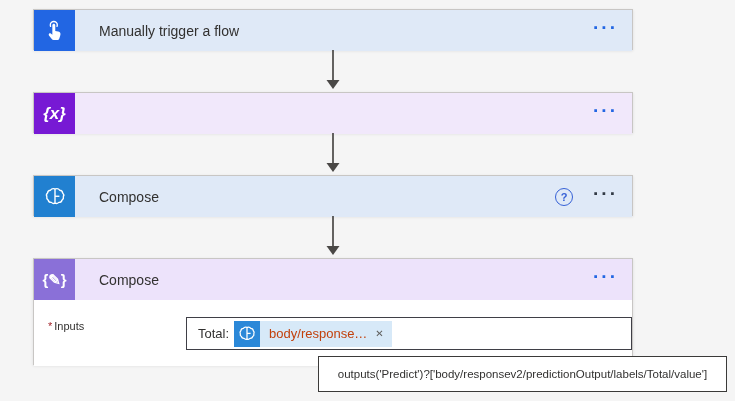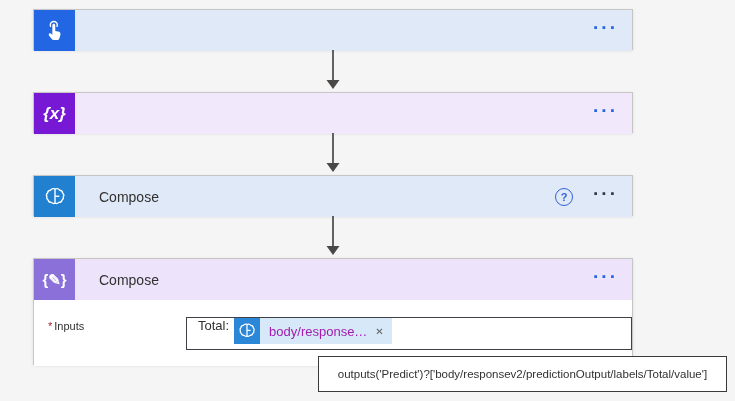--- a/index.html
+++ b/index.html
@@ -66,35 +66,35 @@
   }
   .inputs-label {
     position: absolute; left: 14px; top: 20px;
     font-size: 11px; color: #323130;
   }
   .req { color: #a4262c; margin-right: 2px; }
   .inputs-field {
     position: absolute; left: 152px; top: 17px;
     width: 446px; height: 33px;
     background: #fff; border: 1px solid #3f3f46;
-    display: flex; align-items: flex-start;
+    display: flex; align-items: center;
     padding-left: 11px; cursor: text;
   }
   .input-prefix { font-size: 13px; color: #323130; margin-right: 5px; }
   .token {
     display: flex; align-items: center;
     background: #d7e9f8; cursor: pointer;
   }
   .token-icon {
     width: 26px; height: 26px; background: #2b88d8;
     display: flex; align-items: center; justify-content: center;
     color: #fff;
   }
   .token-text {
-    font-size: 13px; color: #a21caf;
+    font-size: 13px; color: #c2410c;
     padding: 0 6px 0 9px; white-space: nowrap;
   }
   .token-close {
     font-size: 10px; color: #5f5e5c;
     padding: 0 8px 0 2px; cursor: pointer;
   }
   
   .tooltip {
     position: absolute; left: 318px; top: 356px;
     width: 409px; height: 36px;
@@ -110,20 +110,21 @@
 <div class="stage">
 
   <div class="card" style="top:9px;height:41px;">
     <div class="card-header hdr-blue">
       <div class="step-icon ic-trigger">
         <svg width="22" height="22" viewBox="0 0 24 24">
           <path fill="#fff" d="M10.7,4.2c0.9,0,1.6,0.7,1.6,1.6v6.1l3.1,0.6c1.5,0.3,2.6,1.2,2.6,2.9c0,0.6-0.2,1.5-0.5,2.4l-0.9,2.6 c-0.3,0.9-1.1,1.4-2,1.4H10.4c-0.7,0-1.3-0.3-1.7-0.8l-3.3-4.2c-0.4-0.5-0.4-1.3,0.1-1.8c0.5-0.5,1.3-0.6,1.9-0.2l1.7,1.2V5.8 C9.1,4.9,9.8,4.2,10.7,4.2z"></path>
           <path fill="none" stroke="#fff" stroke-width="1.5" stroke-linecap="round" d="M7.2,6.9C7,6.5,6.9,6,6.9,5.5c0-2.1,1.7-3.8,3.8-3.8s3.8,1.7,3.8,3.8c0,0.5-0.1,1-0.3,1.4"></path>
         </svg>
       </div>
+      <span class="step-title">Manually trigger a flow</span>
       <div class="hdr-right">
         <span class="menu-btn">···</span>
       </div>
     </div>
   </div>
 
   <svg class="arrow" style="top:50px;">
     <line x1="7" y1="0" x2="7" y2="34" stroke="#4a4846" stroke-width="1.7"></line>
     <polygon points="0.5,30 13.5,30 7,39" fill="#4a4846"></polygon>
   </svg>

